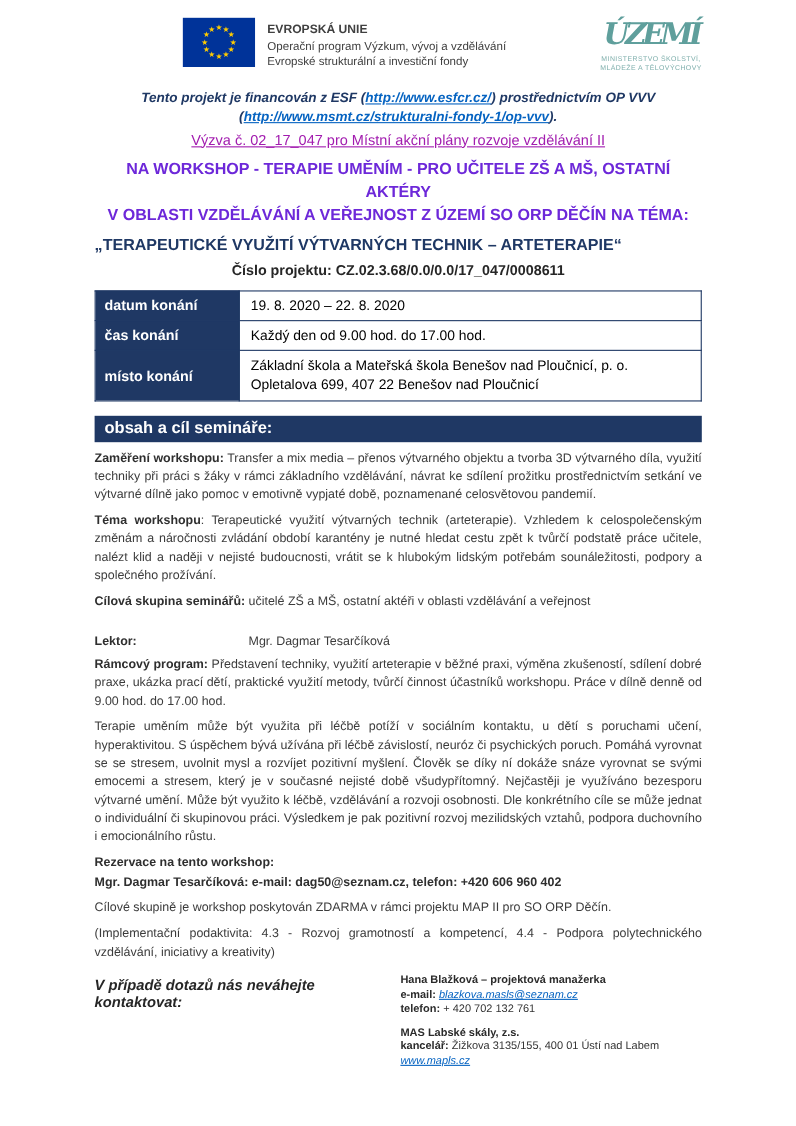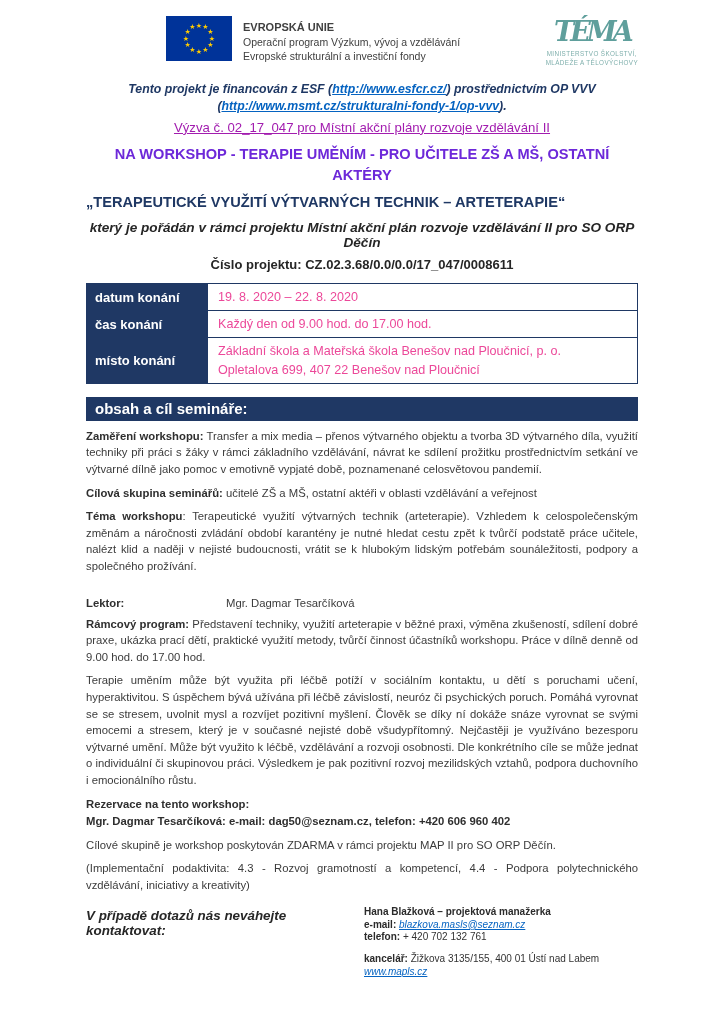--- a/index.html
+++ b/index.html
@@ -36,24 +36,24 @@
   .title-main { margin-top:8px; text-align:center; font-size:19.5px; font-weight:bold; color:#1F3864; letter-spacing:.5px; }
   .title-sub  { margin-top:7px; text-align:center; font-size:14.6px; font-weight:bold; color:#6d28d9; line-height:1.42; }
   .title-quote{ margin-top:8px; text-align:left; font-size:14.6px; font-weight:bold; color:#1F3864; }
   .title-proj { margin-top:10px; text-align:center; font-size:13.6px; font-weight:bold; font-style:italic; color:#262626; }
   .title-num  { margin-top:7px; text-align:center; font-size:13px; font-weight:bold; color:#262626; }
 
   
   table.info { margin-top:11px; width:100%; border-collapse:collapse; }
   table.info td { border:1.5px solid #1F3864; vertical-align:middle; }
   td.tlabel {
-    width:121px; background:#1F3864; color:#fff;
+    width:131px; background:#1F3864; color:#fff;
     font-size:13px; font-weight:bold; padding:4px 8px;
   }
-  td.tval { font-size:12.6px; color:#ec4899; padding:4px 10px; line-height:1.45; }
+  td.tval { font-size:12.6px; color:#000000; padding:4px 10px; line-height:1.45; }
   tr.r1 td, tr.r2 td { height:26px; }
 
   
   .section-bar {
     margin-top:13px; background:#1F3864; color:#fff;
     font-size:15px; font-weight:bold; padding:3px 9px 4px 9px;
   }
 
   
   .bodytext { margin-top:4px; }
@@ -95,39 +95,39 @@
             <text x="26.5" y="13.2">★</text>
         </g>
       </svg>
       <div class="eu-text">
         <div class="eu-title">EVROPSKÁ UNIE</div>
         <div class="eu-line">Operační program Výzkum, vývoj a vzdělávání</div>
         <div class="eu-line">Evropské strukturální a investiční fondy</div>
       </div>
     </div>
     <div class="msmt-block">
-      <div class="msmt-monogram">TÉMA</div>
+      <div class="msmt-monogram">ÚZEMÍ</div>
       <div class="msmt-caption">
         <div>MINISTERSTVO ŠKOLSTVÍ,</div>
         <div>MLÁDEŽE A TĚLOVÝCHOVY</div>
       </div>
     </div>
   </div>
 
   <div class="funding">
     <div class="funding-line"><span>Tento projekt je financován z ESF (</span><a href="#">http://www.esfcr.cz/</a><span>) prostřednictvím OP VVV</span></div>
     <div class="funding-line"><span>(</span><a href="#">http://www.msmt.cz/strukturalni-fondy-1/op-vvv</a><span>).</span></div>
     <div class="funding-call">Výzva č. 02_17_047 pro Místní akční plány rozvoje vzdělávání II</div>
   </div>
 
   <div class="title-sub">
     <div>NA WORKSHOP - TERAPIE UMĚNÍM - PRO UČITELE ZŠ A MŠ, OSTATNÍ AKTÉRY</div>
+    <div>V OBLASTI VZDĚLÁVÁNÍ A VEŘEJNOST Z ÚZEMÍ SO ORP DĚČÍN NA TÉMA:</div>
   </div>
   <div class="title-quote">„TERAPEUTICKÉ VYUŽITÍ VÝTVARNÝCH TECHNIK – ARTETERAPIE“</div>
-  <div class="title-proj">který je pořádán v rámci projektu Místní akční plán rozvoje vzdělávání II pro SO ORP Děčín</div>
   <div class="title-num">Číslo projektu: CZ.02.3.68/0.0/0.0/17_047/0008611</div>
 
   <table class="info">
     <tbody>
         <tr class="r1">
       <td class="tlabel">datum konání</td>
       <td class="tval">19. 8. 2020 – 22. 8. 2020</td>
     </tr>
     <tr class="r2">
       <td class="tlabel">čas konání</td>
@@ -140,36 +140,37 @@
         <div>Opletalova 699, 407 22 Benešov nad Ploučnicí</div>
       </td>
     </tr>
   </tbody>
     </table>
 
   <div class="section-bar">obsah a cíl semináře:</div>
 
   <div class="bodytext">
     <p><b>Zaměření workshopu:</b><span> Transfer a mix media – přenos výtvarného objektu a tvorba 3D výtvarného díla, využití techniky při práci s žáky v rámci základního vzdělávání, návrat ke sdílení prožitku prostřednictvím setkání ve výtvarné dílně jako pomoc v emotivně vypjaté době, poznamenané celosvětovou pandemií.</span></p>
+    <p><b>Téma workshopu</b><span>: Terapeutické využití výtvarných technik (arteterapie). Vzhledem k celospolečenským změnám a náročnosti zvládání období karantény je nutné hledat cestu zpět k tvůrčí podstatě práce učitele, nalézt klid a naději v nejisté budoucnosti, vrátit se k hlubokým lidským potřebám sounáležitosti, podpory a společného prožívání.</span></p>
     <p><b>Cílová skupina seminářů:</b><span> učitelé ZŠ a MŠ, ostatní aktéři v oblasti vzdělávání a veřejnost</span></p>
-    <p><b>Téma workshopu</b><span>: Terapeutické využití výtvarných technik (arteterapie). Vzhledem k celospolečenským změnám a náročnosti zvládání období karantény je nutné hledat cestu zpět k tvůrčí podstatě práce učitele, nalézt klid a naději v nejisté budoucnosti, vrátit se k hlubokým lidským potřebám sounáležitosti, podpory a společného prožívání.</span></p>
     <div class="lektor-row"><b>Lektor:</b><span>Mgr. Dagmar Tesarčíková</span></div>
     <p><b>Rámcový program:</b><span> Představení techniky, využití arteterapie v běžné praxi, výměna zkušeností, sdílení dobré praxe, ukázka prací dětí, praktické využití metody, tvůrčí činnost účastníků workshopu. Práce v dílně denně od 9.00 hod. do 17.00 hod.</span></p>
     <p>Terapie uměním může být využita při léčbě potíží v sociálním kontaktu, u dětí s poruchami učení, hyperaktivitou. S úspěchem bývá užívána při léčbě závislostí, neuróz či psychických poruch. Pomáhá vyrovnat se se stresem, uvolnit mysl a rozvíjet pozitivní myšlení. Člověk se díky ní dokáže snáze vyrovnat se svými emocemi a stresem, který je v současné nejisté době všudypřítomný. Nejčastěji je využíváno bezesporu výtvarné umění. Může být využito k léčbě, vzdělávání a rozvoji osobnosti. Dle konkrétního cíle se může jednat o individuální či skupinovou práci. Výsledkem je pak pozitivní rozvoj mezilidských vztahů, podpora duchovního i emocionálního růstu.</p>
     <p><b>Rezervace na tento workshop:</b></p>
     <p class="tight"><b>Mgr. Dagmar Tesarčíková: e-mail: dag50@seznam.cz, telefon: +420 606 960 402</b></p>
     <p>Cílové skupině je workshop poskytován ZDARMA v rámci projektu MAP II pro SO ORP Děčín.</p>
     <p>(Implementační podaktivita: 4.3 - Rozvoj gramotností a kompetencí, 4.4 - Podpora polytechnického vzdělávání, iniciativy a kreativity)</p>
   </div>
 
   <div class="contact-row">
     <div class="contact-prompt">V případě dotazů nás neváhejte kontaktovat:</div>
     <div class="contact-block">
       <div><b>Hana Blažková – projektová manažerka</b></div>
       <div><b>e-mail:</b> <a href="#" class="weblink">blazkova.masls@seznam.cz</a></div>
       <div><b>telefon:</b> <span>+ 420 702 132 761</span></div>
       <div class="contact-gap"></div>
+      <div><b>MAS Labské skály, z.s.</b></div>
       <div><b>kancelář:</b> <span>Žižkova 3135/155, 400 01 Ústí nad Labem</span></div>
       <div><a href="#" class="weblink">www.mapls.cz</a></div>
 
     </div>
   </div>
 </div>
 
 </body></html>

